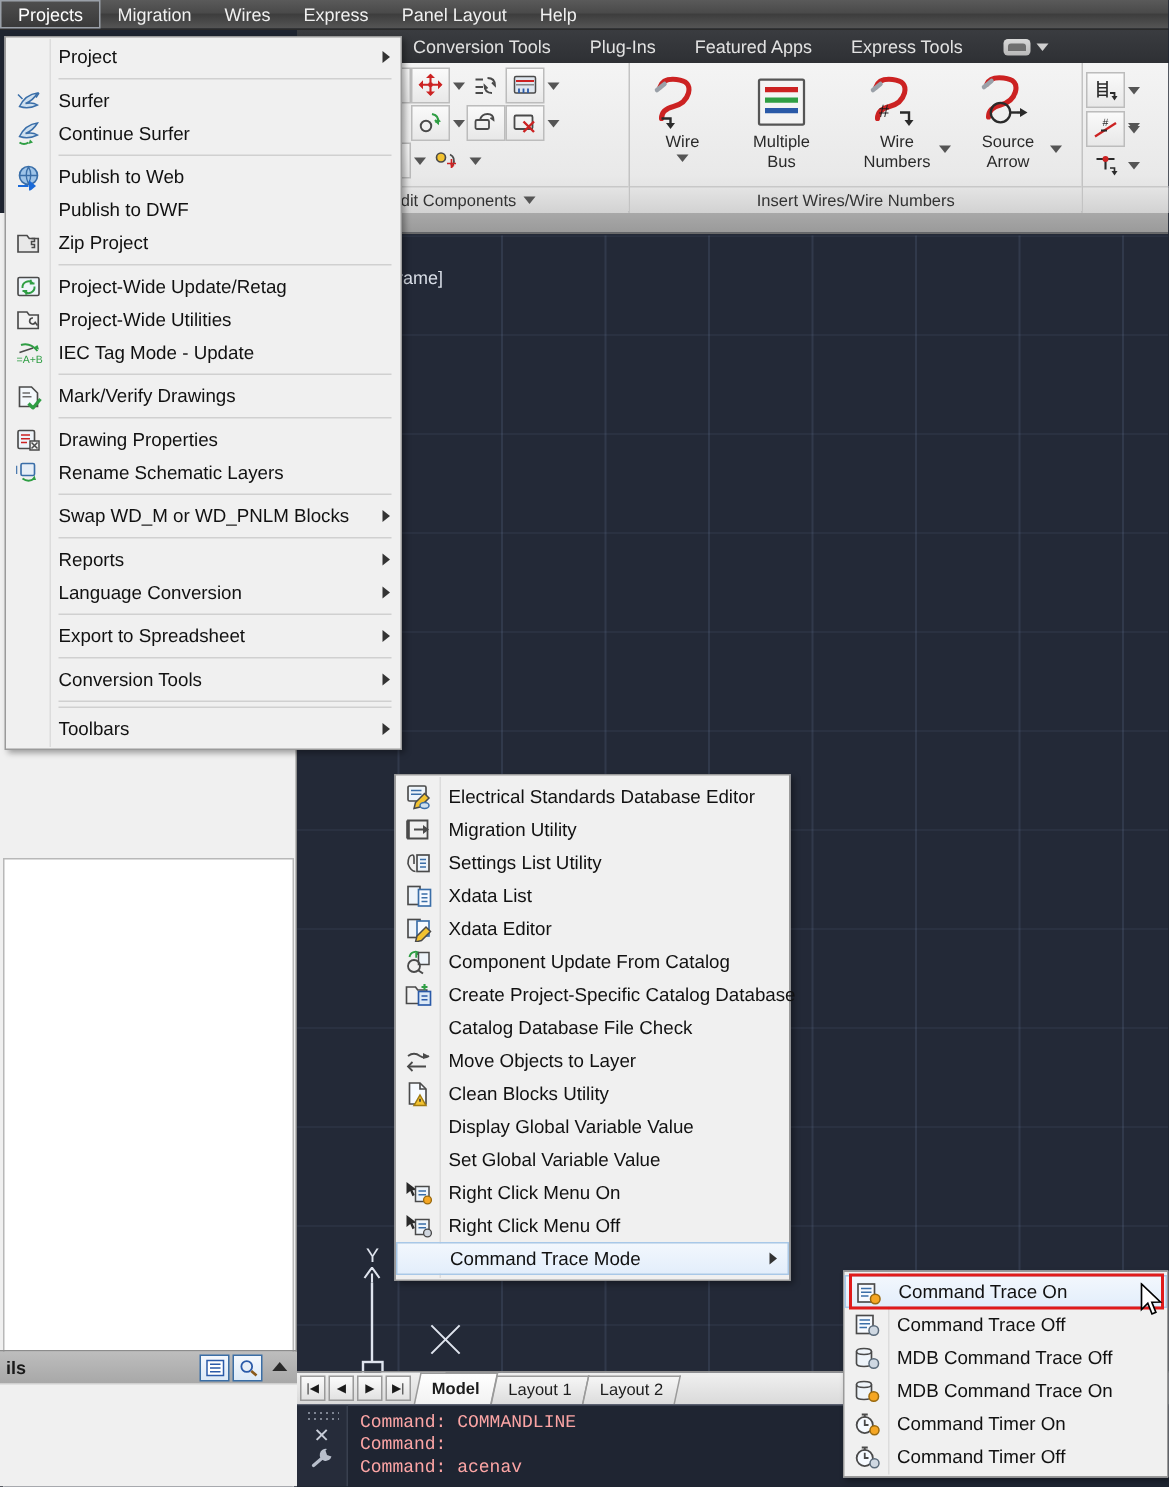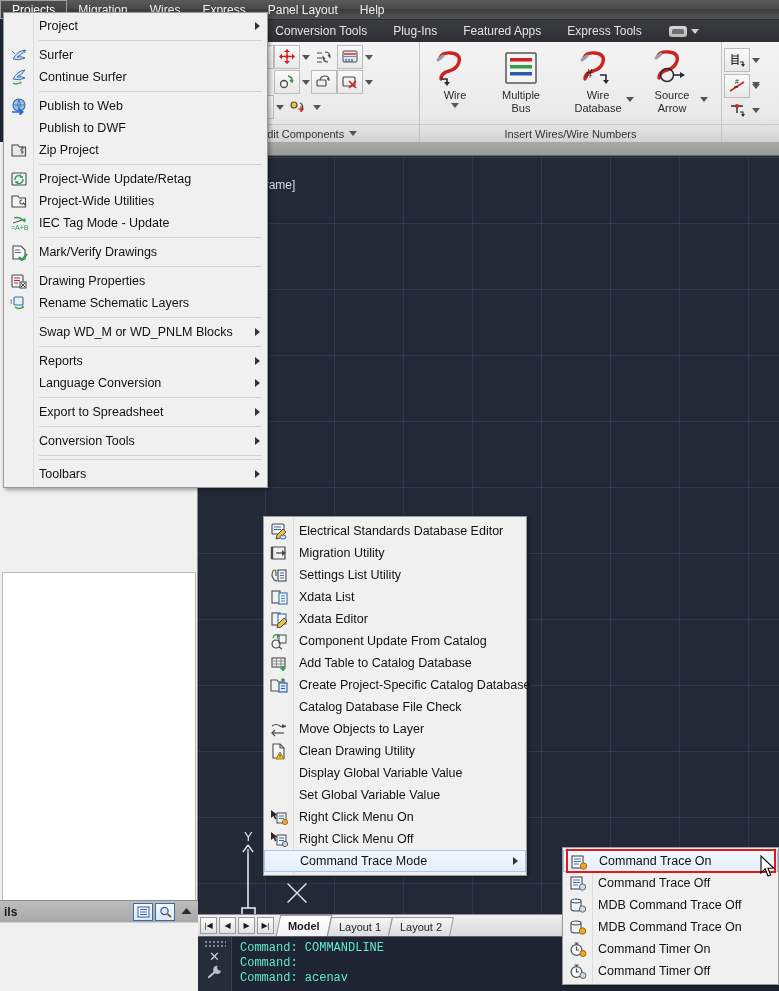--- a/index.html
+++ b/index.html
@@ -146,21 +146,21 @@
   .cmd-gutter {
     width: 34px; background:#262c3a; border-right:1px solid #39404f;
     display:flex; flex-direction:column; align-items:center; padding-top:3px; gap:2px;
   }
   .dots { width:22px; height:8px;
     background-image: radial-gradient(#7d8492 1px, transparent 1px);
     background-size: 4px 4px; }
   .cmd-x { color:#c8cdd8; font-size:13px; line-height:1; }
   .cmd-wrench { color:#b8bfcc; font-size:12px; }
   .cmd-text {
-    flex:1; padding:4px 0 0 8px; color:#5eead4;
+    flex:1; padding:4px 0 0 8px; color:#fca5a5;
     font-family:"Liberation Mono", monospace; font-size:12px; line-height:15px;
   }
 
   
   .leftpanel {
     position:absolute; left:0; top:142px; width:198px; height:780px;
     background:#f0f0f0; border-right:1px solid #8c8c8c; z-index:8;
   }
   .lp-white {
     position:absolute; left:2px; top:430px; width:194px; height:455px;
@@ -414,21 +414,21 @@
             <svg width="44" height="40" viewBox="0 0 44 40">
               <path d="M8 10 q2 -6 11 -5 q10 1 8 9 q-2 7 -10 9 q-8 2 -8 8" fill="none" stroke="#cc2222" stroke-width="3.4" stroke-linecap="round"></path>
               <path d="M6 12 l5 -4" stroke="#9aa0a8" stroke-width="3" stroke-linecap="round"></path>
               <text x="10" y="30" font-size="12" font-family="Liberation Sans" fill="#1a1a1a">#</text>
               <path d="M24 27 h6 v5" fill="none" stroke="#2a2a2a" stroke-width="1.6"></path>
               <path d="M30 36 l3-4 h-6z" fill="#2a2a2a"></path>
             </svg>
           </div>
           <div class="cap">
             <span>Wire</span><br>
-            <span>Database</span>
+            <span>Numbers</span>
           </div>
           <div class="tri-down" style="border-top-color:#555;position:absolute;right:2px;bottom:12px"></div>
         </div>
 
         <div class="bigbtn" style="position:absolute;left:216px;top:2px;width:72px">
           <div class="glyph">
             <svg width="44" height="40" viewBox="0 0 44 40">
               <path d="M8 8 q2 -5 11 -4 q10 1 8 9 q-2 7 -10 9 q-8 2 -8 8" fill="none" stroke="#cc2222" stroke-width="3.4" stroke-linecap="round"></path>
               <path d="M6 10 l5 -4" stroke="#9aa0a8" stroke-width="3" stroke-linecap="round"></path>
               <circle cx="17" cy="27" r="6.5" fill="none" stroke="#2a2a2a" stroke-width="1.5"></circle>
@@ -587,21 +587,21 @@
         </svg>
     </div>
     <div style="width:16px;display:flex;align-items:center;justify-content:center;margin-left:3px">
       <svg width="11" height="7" viewBox="0 0 11 7">
           <path d="M5.5 0 l5 6 h-10z" fill="#2a2a2a"></path>
         </svg>
     </div>
   </div>
   <div class="lp-bottom"></div>
 
-  <div class="menu" style="left:3px; top:12px; width:265px;">
+  <div class="menu" style="left:3px; top:24px; width:265px;">
     <div class="menu-gutter"></div>
 
     <div class="mi">
       <span>Project</span>
       <span class="arrow"></span>
     </div>
     <div class="msep"></div>
 
     <div class="mi">
       <span class="ico">
@@ -815,30 +815,20 @@
             <rect x="9" y="2" width="7" height="8" fill="#eef4fa" stroke="#4a4a4a" stroke-width="1"></rect>
             <circle cx="6" cy="11" r="4" fill="none" stroke="#4a4a4a" stroke-width="1.2"></circle>
             <path d="M9 14 l3 2" stroke="#4a4a4a" stroke-width="1.4"></path>
           </svg>
       </span>
       <span>Component Update From Catalog</span>
     </div>
     <div class="mi">
       <span class="ico">
         <svg width="19" height="17" viewBox="0 0 19 17">
-            <rect x="2" y="3" width="13" height="9" fill="#f2f6fa" stroke="#4a4a4a" stroke-width="1.1"></rect>
-            <path d="M2 6 h13 M2 9 h13 M6.5 3 v9 M11 3 v9" stroke="#7a7a7a" stroke-width=".9"></path>
-            <path d="M13 11 v5 M10.5 13.5 h5" stroke="#2f9e44" stroke-width="1.8"></path>
-          </svg>
-      </span>
-      <span>Add Table to Catalog Database</span>
-    </div>
-    <div class="mi">
-      <span class="ico">
-        <svg width="19" height="17" viewBox="0 0 19 17">
             <path d="M1 3 h6 l1.5 2 h6 v9 h-13.5z" fill="#f2f2f2" stroke="#4a4a4a" stroke-width="1.1"></path>
             <rect x="9" y="6" width="8" height="9" fill="#dce9f6" stroke="#2a5aa8" stroke-width="1.1"></rect>
             <path d="M11 9 h4 M11 11.5 h4" stroke="#2a5aa8" stroke-width="1"></path>
             <path d="M13 1 v4 M11 3 h4" stroke="#2f9e44" stroke-width="1.4"></path>
           </svg>
       </span>
       <span>Create Project-Specific Catalog Database</span>
     </div>
     <div class="mi">
       <span>Catalog Database File Check</span>
@@ -856,21 +846,21 @@
     </div>
     <div class="mi">
       <span class="ico">
         <svg width="19" height="17" viewBox="0 0 19 17">
             <path d="M3 1 h7 l4 4 v10 h-11z" fill="#f6faff" stroke="#4a4a4a" stroke-width="1.1"></path>
             <path d="M10 1 v4 h4" fill="none" stroke="#4a4a4a" stroke-width="1.1"></path>
             <path d="M10 9 l4 7 h-8z" fill="#f2c230" stroke="#a07a10" stroke-width="1"></path>
             <path d="M10 11.5 v2" stroke="#3a3a3a" stroke-width="1.1"></path>
           </svg>
       </span>
-      <span>Clean Drawing Utility</span>
+      <span>Clean Blocks Utility</span>
     </div>
     <div class="mi">
       <span>Display Global Variable Value</span>
     </div>
     <div class="mi">
       <span>Set Global Variable Value</span>
     </div>
     <div class="mi">
       <span class="ico">
         <svg width="19" height="17" viewBox="0 0 19 17">

